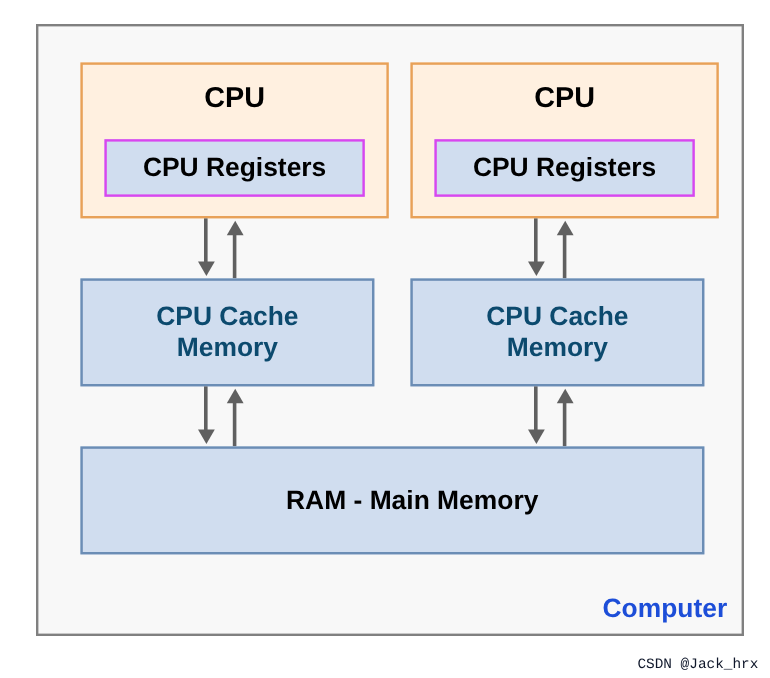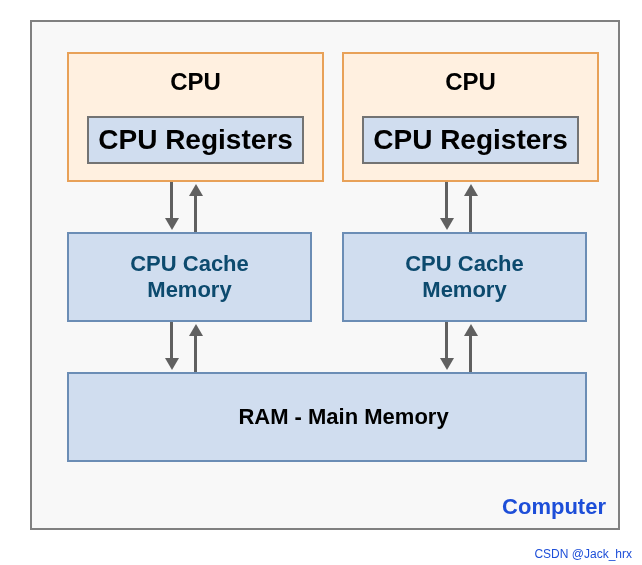--- a/index.html
+++ b/index.html
@@ -44,26 +44,26 @@
     font-weight: bold;
     margin-top: 14px;
     color: #000;
   }
   .registers-box {
     position: absolute;
     left: 18px;
     right: 18px;
     top: 62px;
     height: 48px;
-    border: 2px solid #737373;
+    border: 2px solid #d946ef;
     background: #d0ddef;
     display: flex;
     align-items: center;
     justify-content: center;
-    font-size: 28px;
+    font-size: 22px;
     font-weight: bold;
     color: #000;
   }
   .cache-box {
     position: absolute;
     width: 245px;
     height: 90px;
     border: 2px solid #6b8db5;
     background: #d0ddef;
     display: flex;
@@ -91,21 +91,22 @@
     font-size: 22px;
     font-weight: bold;
     color: #000;
     padding-left: 33px;
   }
   .watermark {
     position: absolute;
     right: 10px;
     bottom: 4px;
     font-size: 12px;
-    color: #1d4ed8;
+    color: #0f172a;
+    font-family: Liberation Mono, monospace;
   }
   
   .arrow-pair {
     position: absolute;
     width: 50px;
   }
   .arrow {
     position: absolute;
     width: 3px;
     background: #606060;

